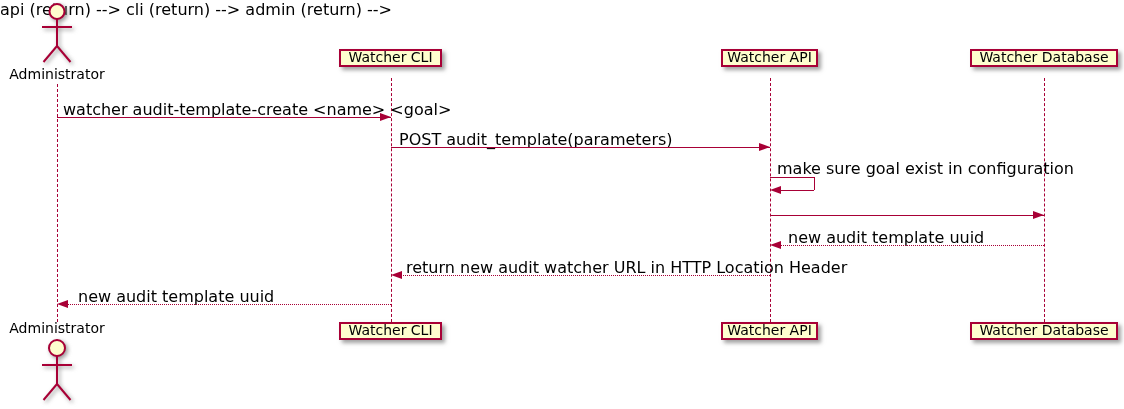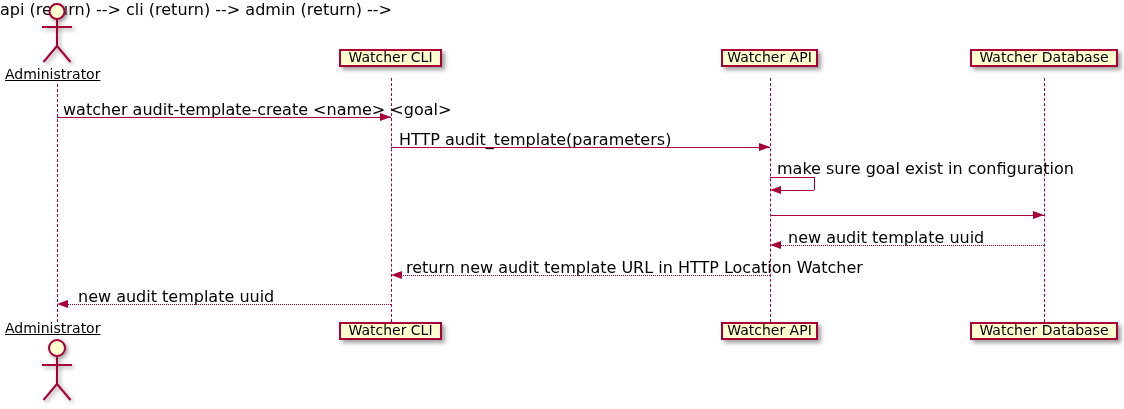--- a/index.html
+++ b/index.html
@@ -16,21 +16,21 @@
   .lifeline{position:absolute;width:0;border-left:1px dashed var(--line);}
 
   .pbox{
     position:absolute;height:18px;background:var(--fill);
     border:2px solid var(--line);
     box-shadow:3px 3px 4px rgba(110,110,110,.65);
     display:flex;align-items:flex-end;justify-content:center;
     font-size:14px;color:var(--text);white-space:nowrap;
   }
 
-  .actor-label{position:absolute;font-size:14px;color:var(--text);white-space:nowrap;text-decoration:underline;}
+  .actor-label{position:absolute;font-size:14px;color:var(--text);text-align:center;white-space:nowrap;}
 
   svg.actor{position:absolute;filter:drop-shadow(2.5px 2.5px 2px rgba(110,110,110,.7));}
   svg.actor .stroke{stroke:var(--line);stroke-width:2;fill:none;}
   svg.actor .head{stroke:var(--line);stroke-width:2;fill:var(--fill);}
 
   .msg-label{position:absolute;font-size:16px;color:var(--text);white-space:nowrap;}
   .hline{position:absolute;height:0;}
   .hline.solid{border-top:1px solid var(--line);}
   .hline.dotted{border-top:1px dotted var(--line);}
   .vline{position:absolute;width:0;border-left:1px solid var(--line);}
@@ -69,42 +69,42 @@
   <div class="pbox" style="left:970px;top:49px;width:148px">
     <span>Watcher Database</span>
   </div>
 
   
   <div class="msg-label" style="left:63px;top:100px">watcher audit-template-create &lt;name&gt; &lt;goal&gt;</div>
   <div class="hline solid" style="left:57px;top:117px;width:334px"></div>
   <div class="arr right" style="left:380px;top:113px"></div>
 
   
-  <div class="msg-label" style="left:399px;top:130px">HTTP audit_template(parameters)</div>
+  <div class="msg-label" style="left:399px;top:130px">POST audit_template(parameters)</div>
   <div class="hline solid" style="left:391px;top:147px;width:379px"></div>
   <div class="arr right" style="left:759px;top:143px"></div>
 
   
   <div class="msg-label" style="left:777px;top:159px">make sure goal exist in configuration</div>
   <div class="hline solid" style="left:770px;top:177px;width:44px"></div>
   <div class="vline" style="left:814px;top:177px;height:13px"></div>
   <div class="hline solid" style="left:773px;top:190px;width:41px"></div>
   <div class="arr left" style="left:770px;top:186px"></div>
 
   
   <div class="hline solid" style="left:770px;top:215px;width:274px"></div>
   <div class="arr right" style="left:1033px;top:211px"></div>
 
    api (return) --&gt;
   <div class="msg-label" style="left:788px;top:228px">new audit template uuid</div>
   <div class="hline dotted" style="left:773px;top:245px;width:271px"></div>
   <div class="arr left" style="left:770px;top:241px"></div>
 
    cli (return) --&gt;
-  <div class="msg-label" style="left:406px;top:258px">return new audit template URL in HTTP Location Watcher</div>
+  <div class="msg-label" style="left:406px;top:258px">return new audit watcher URL in HTTP Location Header</div>
   <div class="hline dotted" style="left:394px;top:275px;width:376px"></div>
   <div class="arr left" style="left:391px;top:271px"></div>
 
    admin (return) --&gt;
   <div class="msg-label" style="left:78px;top:287px">new audit template uuid</div>
   <div class="hline dotted" style="left:60px;top:304px;width:331px"></div>
   <div class="arr left" style="left:57px;top:300px"></div>
 
   
   <div class="pbox" style="left:339px;top:322px;width:103px">

